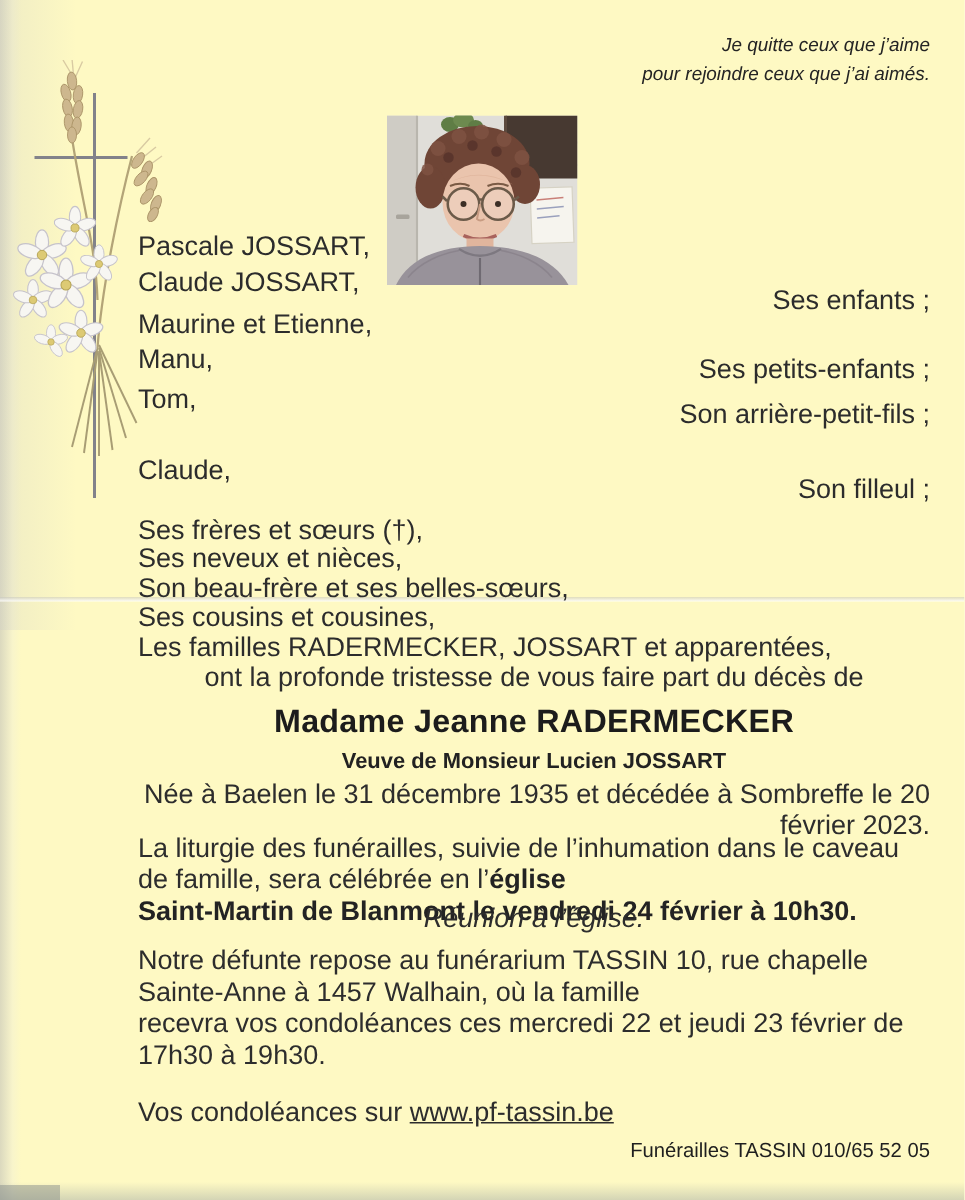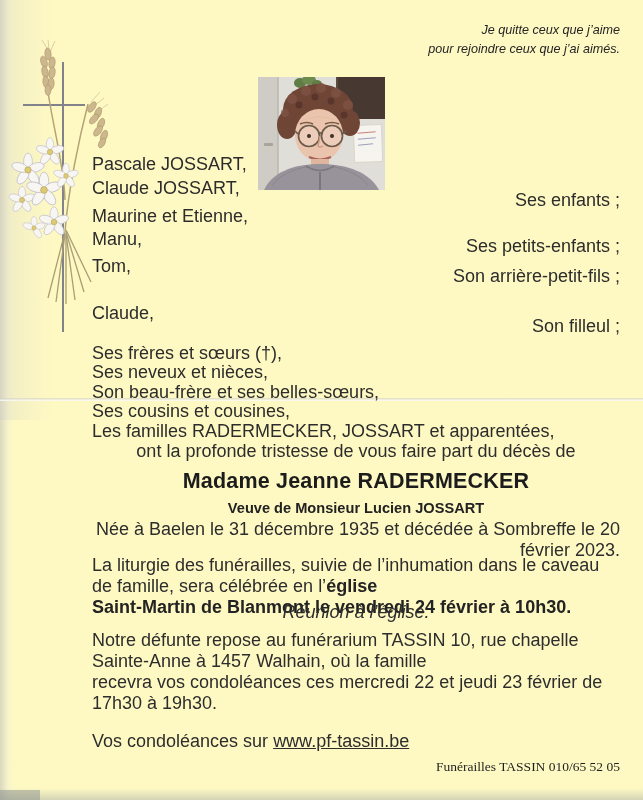--- a/index.html
+++ b/index.html
@@ -25,21 +25,21 @@
   .names{font-size:18px; color:#2c2c2c;}
   .quote{right:23px; top:21px; text-align:right; font-style:italic;
     font-size:12.6px; line-height:19px; color:#242424;}
   .relation{right:23px; text-align:right;}
   .content{left:92px; width:528px;}
   .center{text-align:center;}
   .family-block div{line-height:19.4px;}
   .deceased{font-size:21.5px; font-weight:700; color:#1c1c1c; letter-spacing:.2px;}
   .widow{font-size:14.6px; font-weight:700; color:#222;}
   .meeting{font-style:italic;}
-  .footer-serif{font-family:Liberation Serif, serif; font-size:13.5px; color:#1f1f1f;
+  .footer-serif{font-family:Liberation Sans, sans-serif; font-size:13.5px; color:#1f1f1f;
     right:23px; top:759px;}
   .link{text-decoration:underline; cursor:pointer; color:#2d2d2d;text-align:right;}
   b{font-weight:700; color:#232323;}
 </style>
 </head>
 <body>
 
 <div class="page">
 
   <div class="scan-left"></div>

